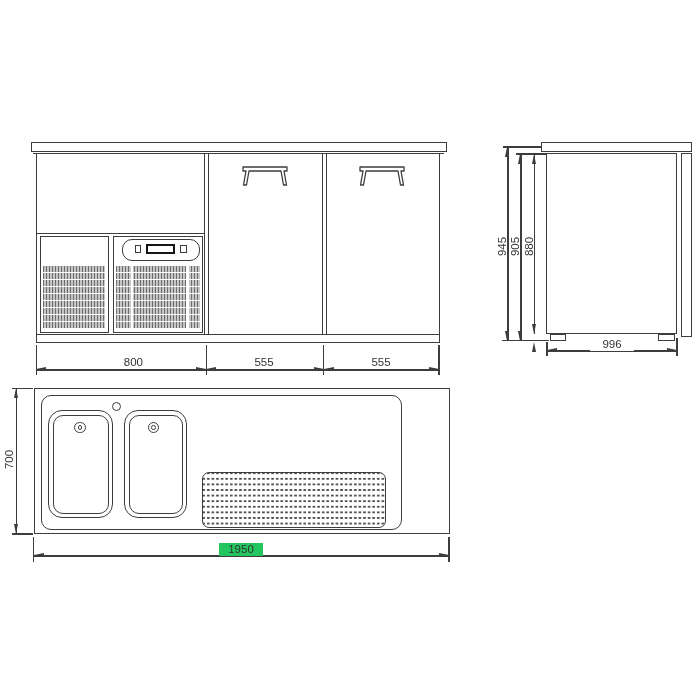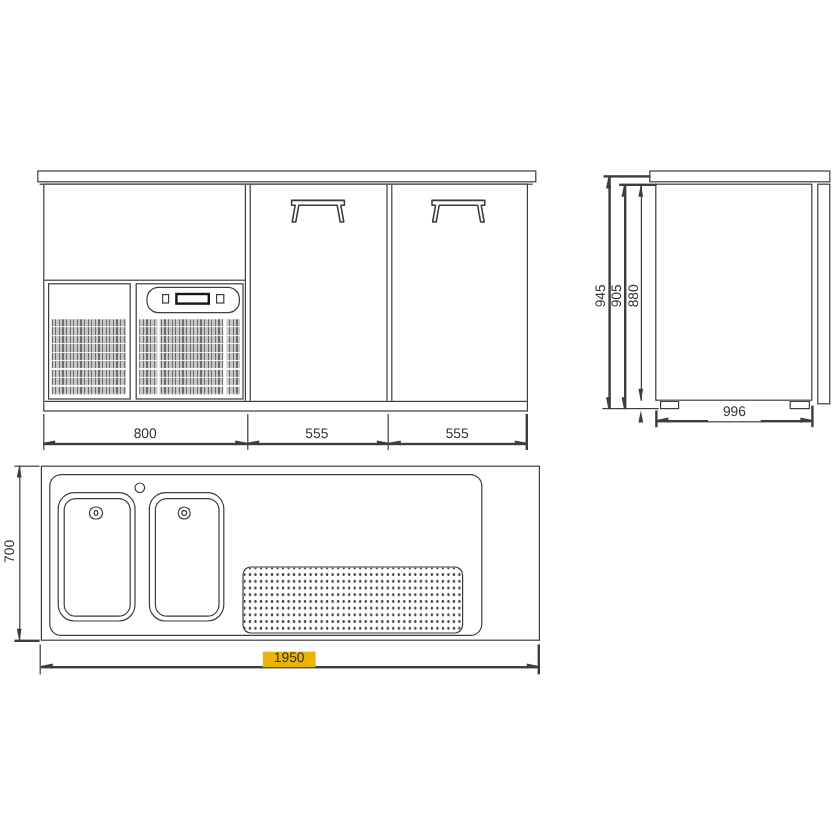--- a/index.html
+++ b/index.html
@@ -74,21 +74,21 @@
     <div class="vl" style="left:205.5px;top:345px;height:30px;"></div>
     <div class="vl" style="left:323px;top:345px;height:30px;"></div>
     <div class="vl" style="left:438.4px;top:345px;height:30px;"></div>
     <div class="hl" style="left:36px;top:369.4px;width:403px;"></div>
     <div class="arr aL" style="left:36px;top:367.4px;"></div>
     <div class="arr aR" style="left:196px;top:367.4px;"></div>
     <div class="arr aL" style="left:206px;top:367.4px;"></div>
     <div class="arr aR" style="left:313.5px;top:367.4px;"></div>
     <div class="arr aL" style="left:323.5px;top:367.4px;"></div>
     <div class="arr aR" style="left:429px;top:367.4px;"></div>
-    <div class="lbl" style="left:99px;top:356px;">800</div>
+    <div class="lbl" style="left:99px;top:356px;text-align:right;">800</div>
     <div class="lbl" style="left:242px;top:356px;">555</div>
     <div class="lbl" style="left:359px;top:356px;">555</div>
   </div>
 
   <div>
     <div class="bx" style="left:541px;top:142px;width:151px;height:10px;"></div>
     <div class="bx" style="left:546px;top:153px;width:131px;height:181px;"></div>
     <div class="bx thin" style="left:681px;top:153px;width:10.5px;height:184px;"></div>
     <div class="bx thin" style="left:549.5px;top:334px;width:16.5px;height:7px;"></div>
     <div class="bx thin" style="left:658px;top:334px;width:16.5px;height:7px;"></div>
@@ -136,21 +136,21 @@
     <div class="bx thin circ" style="left:147.5px;top:421.5px;width:11.5px;height:11.5px;"></div>
     <div class="bx thin circ" style="left:151.1px;top:425.1px;width:4.6px;height:4.6px;"></div>
 
     <div class="bx thin perf" style="left:201.5px;top:471.5px;width:184px;height:56px;border-radius:7px;"></div>
 
     <div class="vl" style="left:33.1px;top:537px;height:25px;"></div>
     <div class="vl" style="left:448.4px;top:537px;height:25px;"></div>
     <div class="hl" style="left:33.5px;top:555.4px;width:415.5px;"></div>
     <div class="arr aL" style="left:33.5px;top:553.4px;"></div>
     <div class="arr aR" style="left:439px;top:553.4px;"></div>
-    <div class="lbl" style="left:219px;top:543px;background:#eab308;">1950</div>
+    <div class="lbl" style="left:219px;top:543px;background:#22c55e;">1950</div>
 
     <div class="hl" style="left:12px;top:387.5px;width:21px;"></div>
     <div class="hl" style="left:12px;top:533.4px;width:21px;"></div>
     <div class="vl" style="left:15.9px;top:388px;height:146px;"></div>
     <div class="arr aU" style="left:13.9px;top:388px;"></div>
     <div class="arr aD" style="left:13.9px;top:524px;"></div>
     <div class="vlbl" style="left:-13px;top:453px;">700</div>
   </div>
 
 </div>

